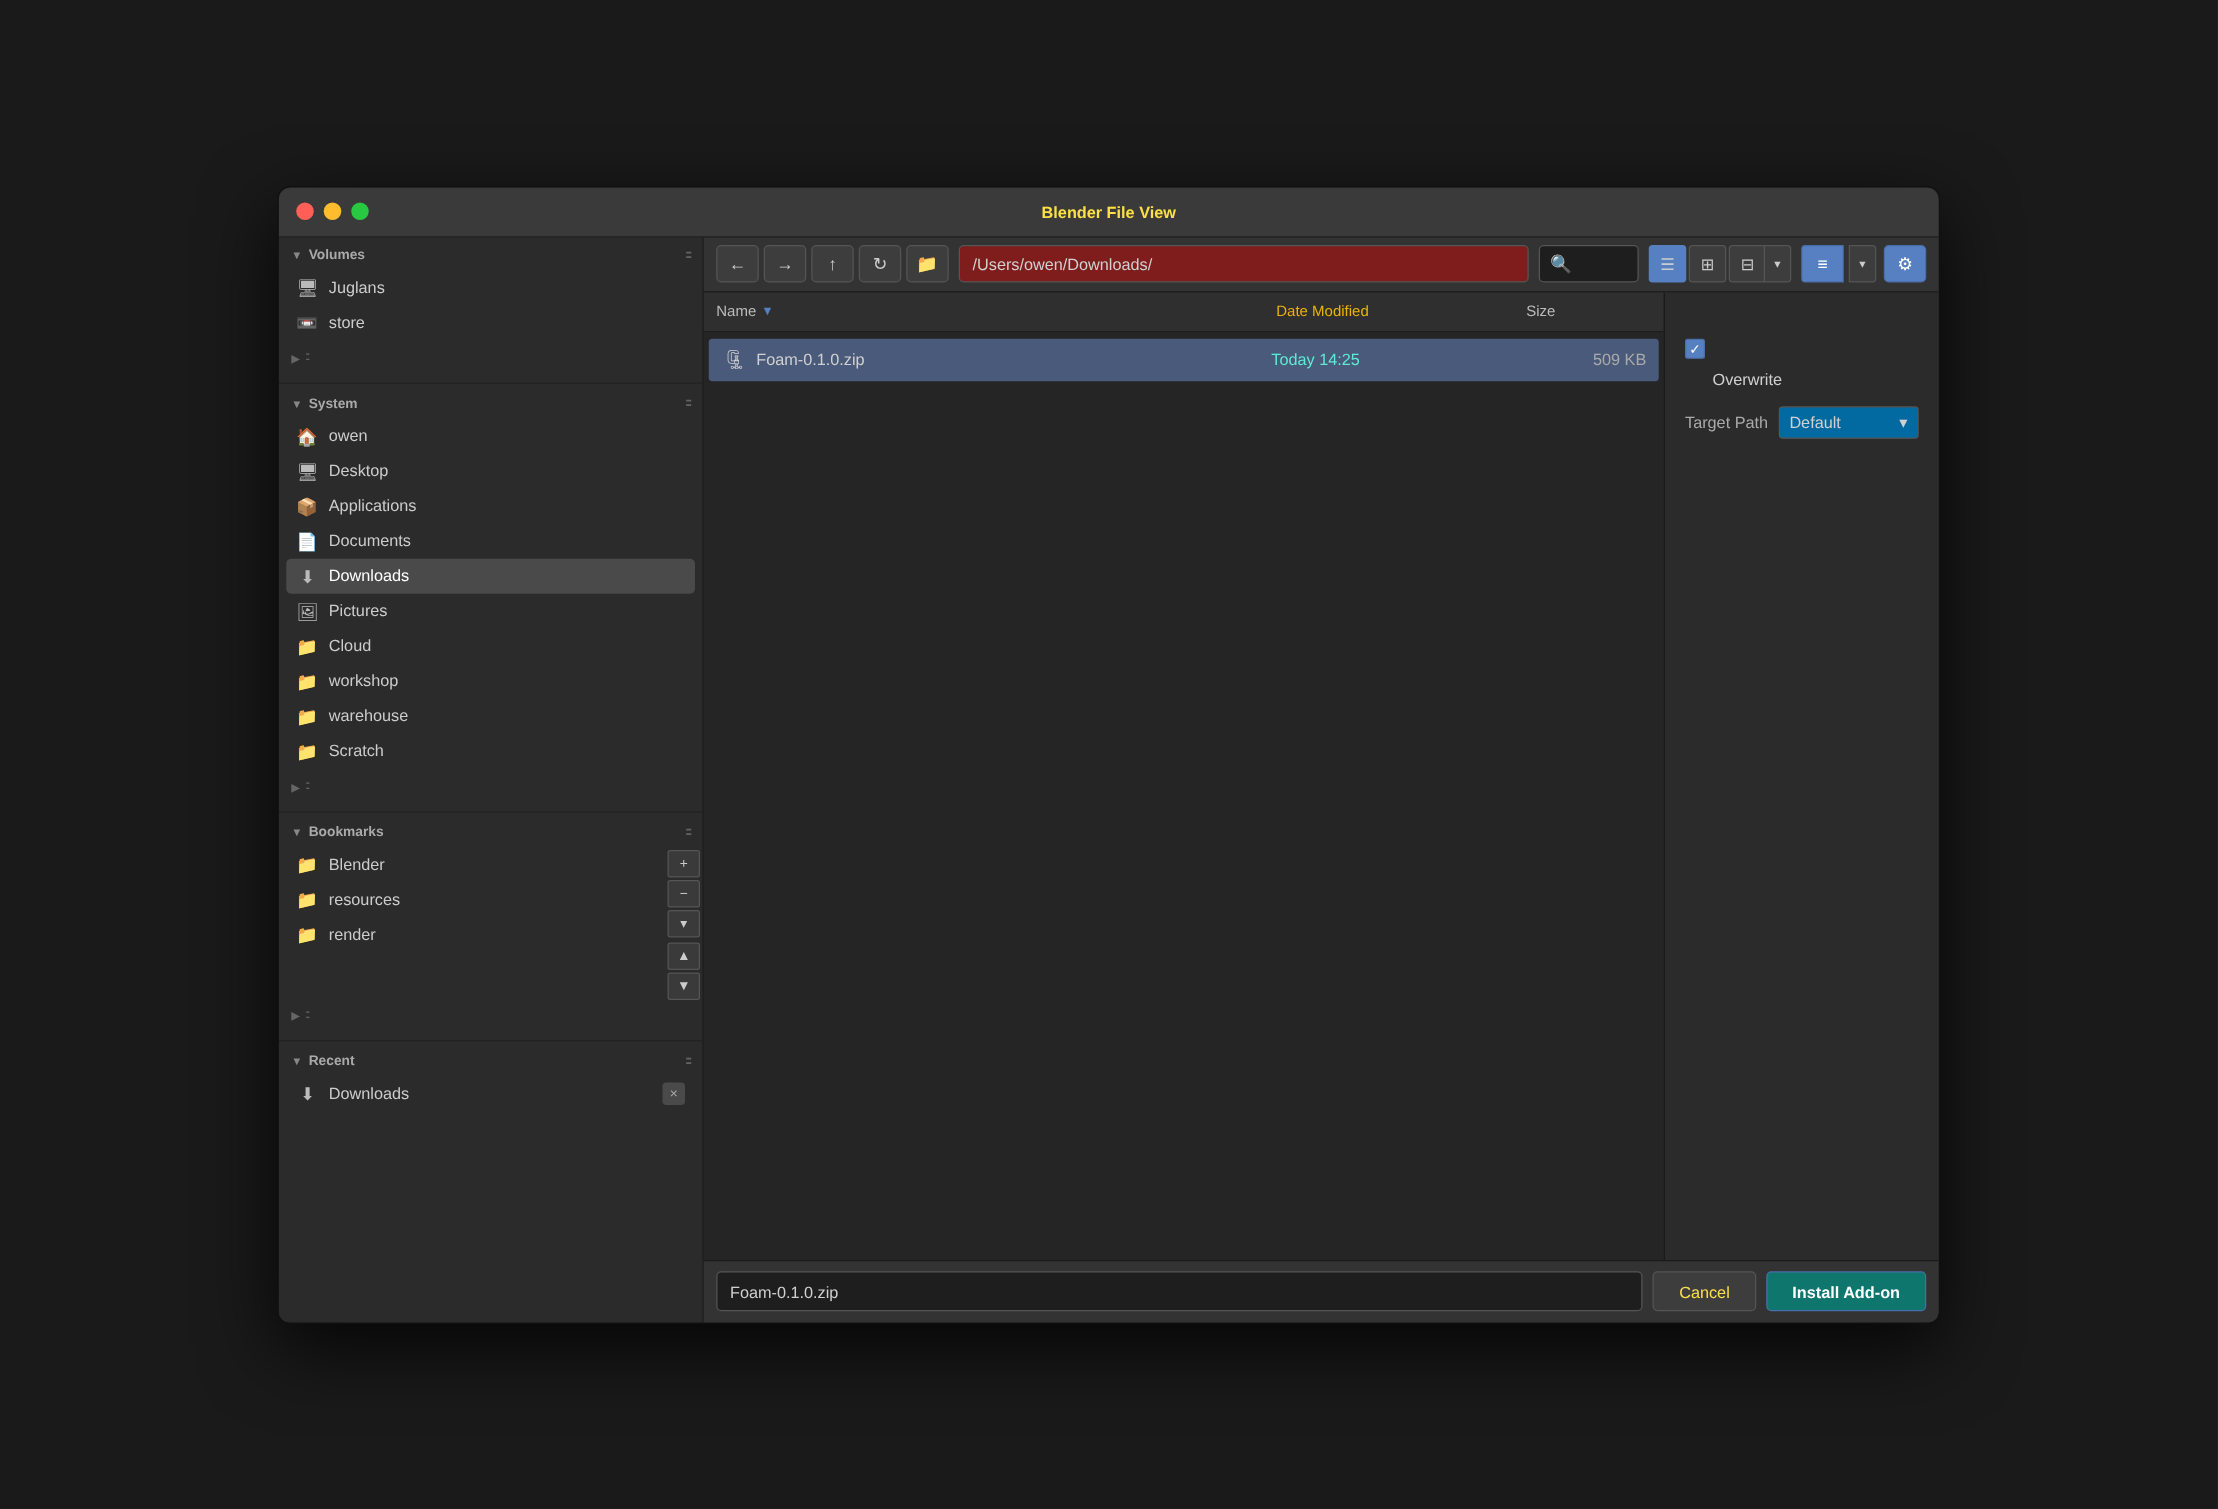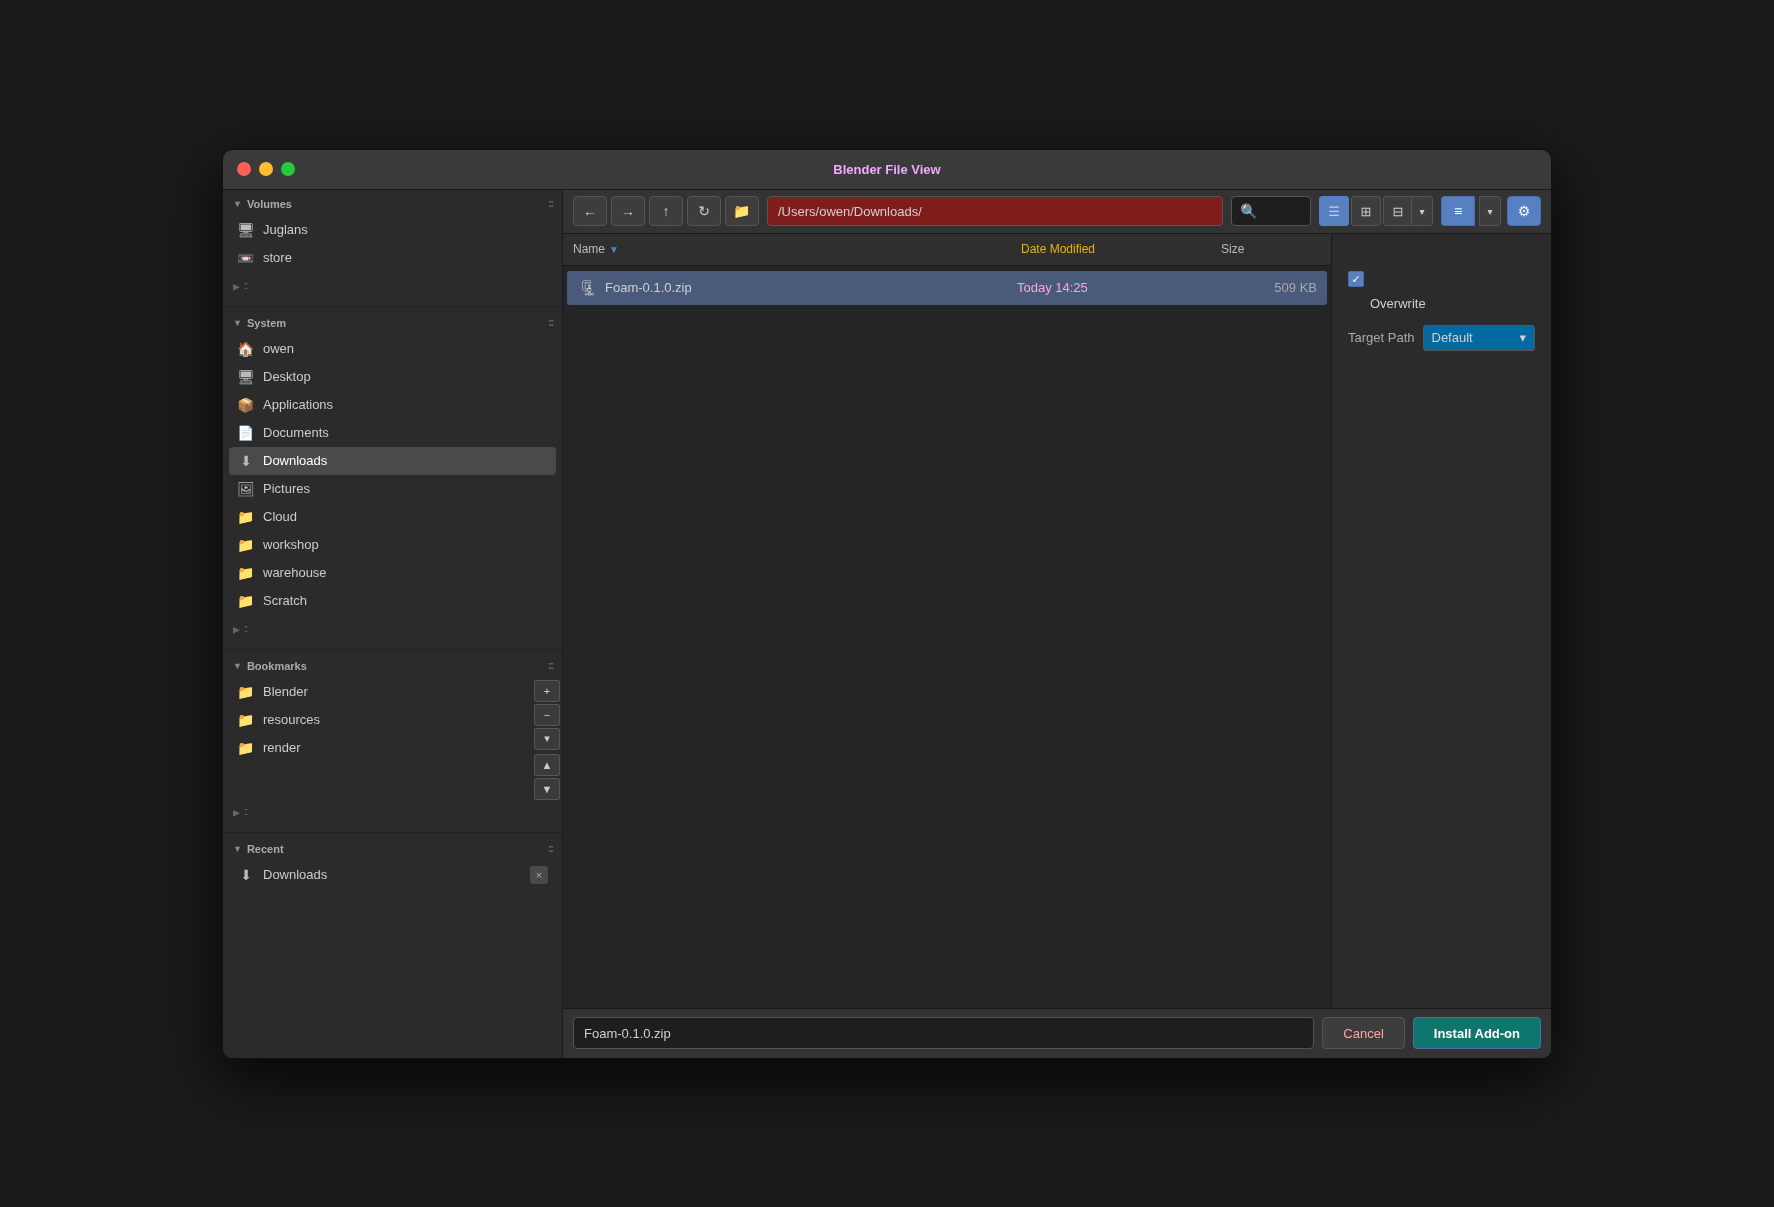--- a/index.html
+++ b/index.html
@@ -47,21 +47,21 @@
       border-radius: 50%;
       border: none;
       cursor: pointer;
     }
     .btn-close { background: #ff5f57; }
     .btn-min { background: #febc2e; }
     .btn-max { background: #28c840; }
     .titlebar-title {
       font-size: 13px;
       font-weight: 600;
-      color: #f0abfc;
+      color: #fde047;
     }
     
     .main-layout {
       display: flex;
       flex: 1;
       overflow: hidden;
     }
     
     .sidebar {
       width: 340px;
@@ -342,21 +342,21 @@
       width: 22px;
       height: 22px;
       margin-right: 6px;
       display: flex;
       align-items: center;
       justify-content: center;
       font-size: 15px;
       flex-shrink: 0;
     }
     .file-name { flex: 1; color: #d0d0d0; font-size: 13px; }
-    .file-date { width: 200px; color: #f9a8d4; font-size: 13px; }
+    .file-date { width: 200px; color: #5eead4; font-size: 13px; }
     .file-size { width: 100px; color: #aaa; font-size: 13px; text-align: right; }
 
     
     .options-panel {
       width: 220px;
       padding: 14px 16px;
       border-left: 1px solid #1a1a1a;
       background: #2b2b2b;
       display: flex;
       flex-direction: column;
@@ -436,21 +436,21 @@
       padding: 0 10px;
       font-size: 13px;
       outline: none;
     }
     .cancel-btn {
       height: 32px;
       padding: 0 20px;
       background: #3d3d3d;
       border: 1px solid #555;
       border-radius: 4px;
-      color: #fca5a5;
+      color: #fde047;
       cursor: pointer;
       font-size: 13px;
     }
     .install-btn {
       height: 32px;
       padding: 0 20px;
       background: #0f766e;
       border: 1px solid #4a6eaa;
       border-radius: 4px;
       color: #fff;

